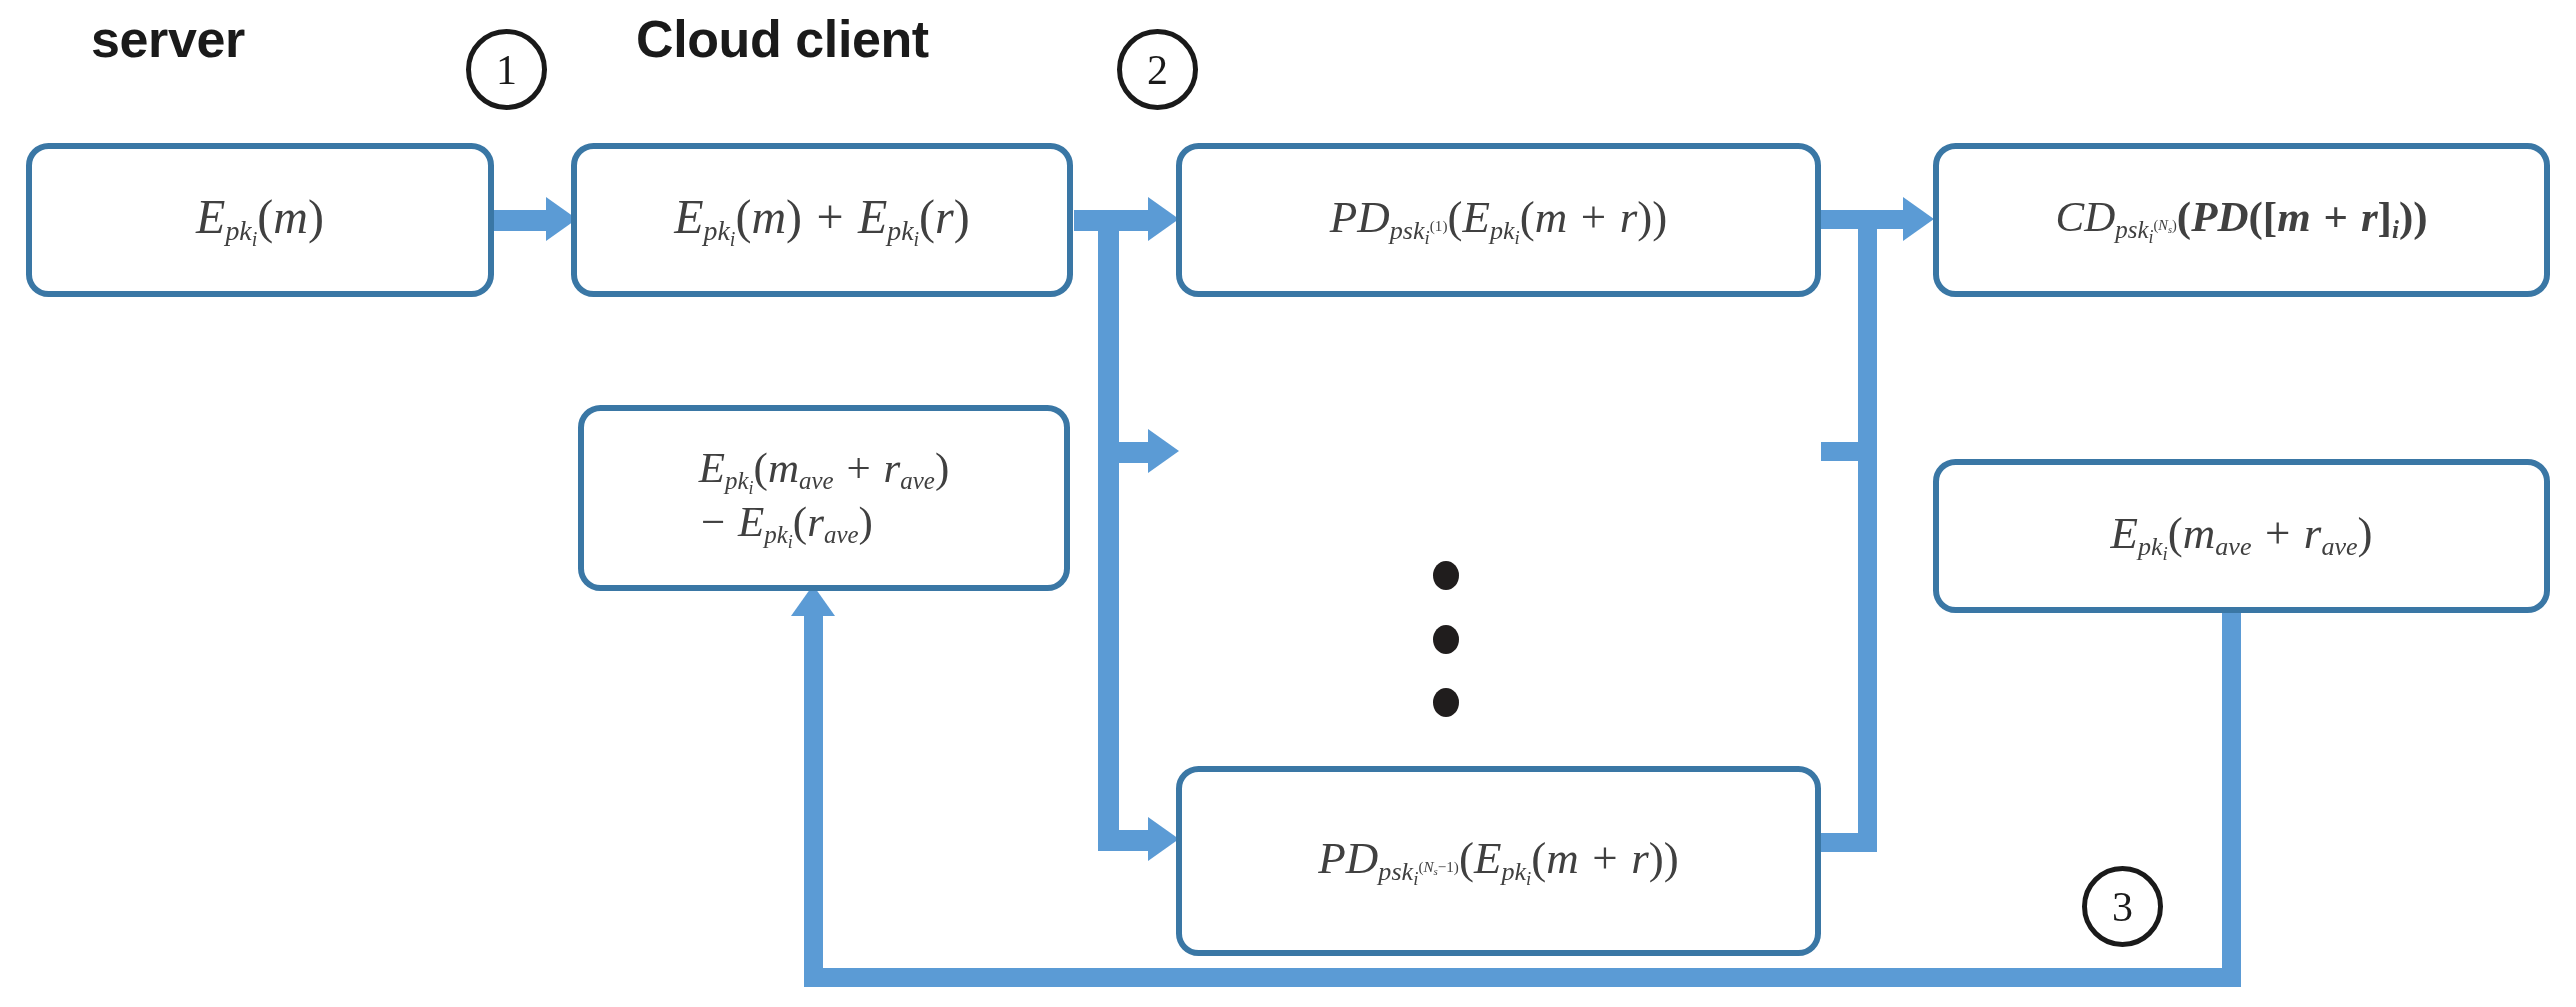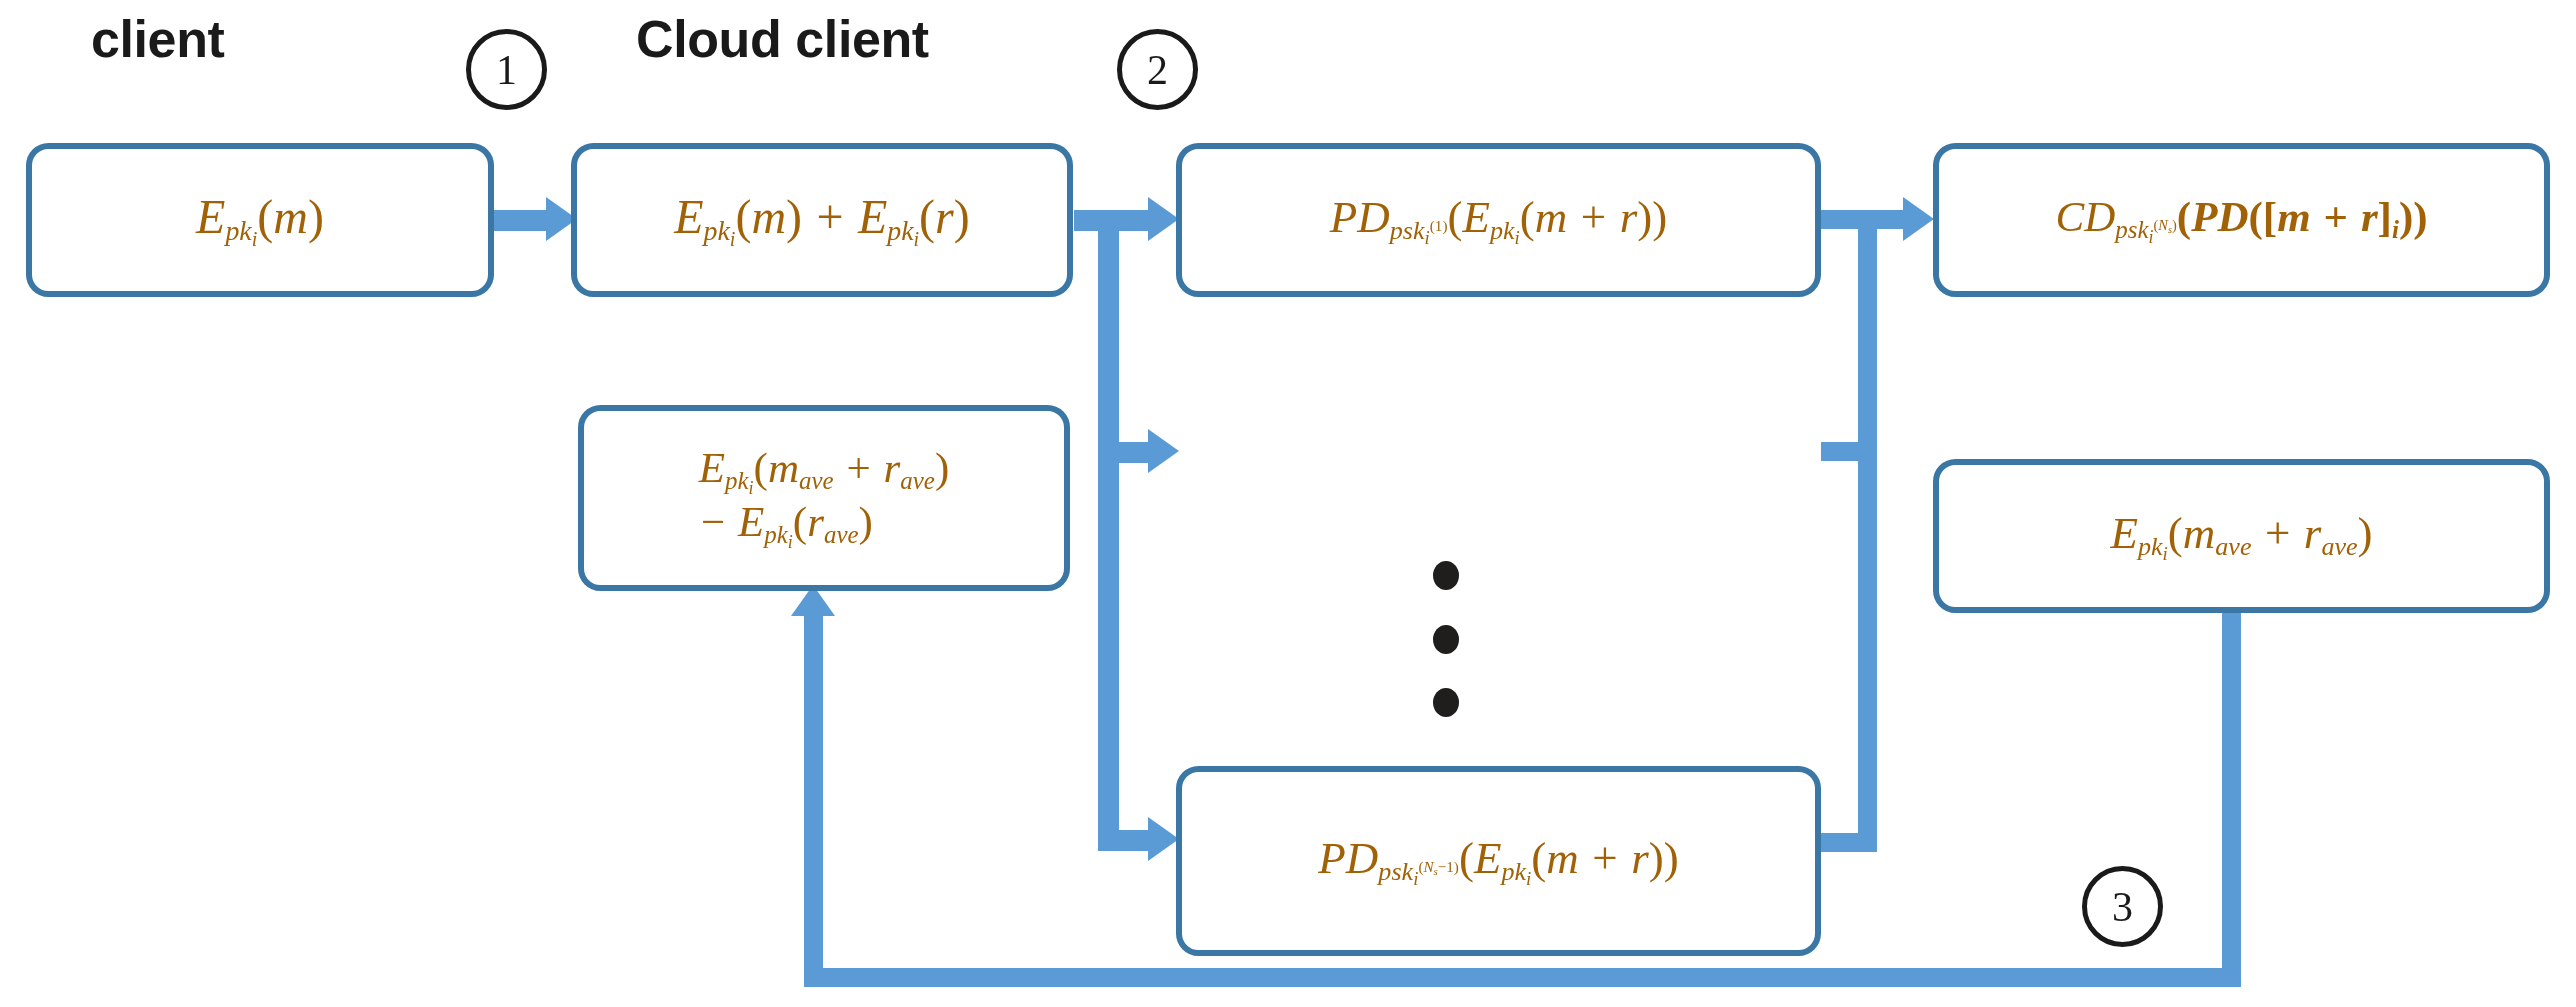--- a/index.html
+++ b/index.html
@@ -12,21 +12,21 @@
        font-family:"Liberation Sans",sans-serif;}
 
   .circ{position:absolute;border:5.2px solid #1a1a1a;border-radius:50%;
         display:flex;align-items:center;justify-content:center;
         color:#1a1a1a;font-size:42px;font-weight:normal;
         font-family:"Liberation Serif",serif;background:#fff;z-index:6;}
 
   .box{position:absolute;box-sizing:border-box;border:6px solid #3a77a5;
        border-radius:22.5px;background:#ffffff;display:flex;
        align-items:center;justify-content:center;z-index:4;}
-  .box .eq{color:#a16207;font-family:"Liberation Serif",serif;
+  .box .eq{color:#404040;font-family:"Liberation Serif",serif;
            line-height:1.12;text-align:center;white-space:nowrap;}
 
   
   .mi{font-style:italic;}
   .mup{font-style:normal;}
   sub,sup{font-size:0.58em;font-style:italic;}
   sub{vertical-align:-0.28em;}
   sup{vertical-align:0.52em;}
   sub sub{font-size:0.72em;}
   .op{font-style:normal;padding:0 .05em;}
@@ -39,21 +39,21 @@
           border-right:22.5px solid transparent;border-bottom:31px solid #5b9bd5;z-index:3;}
 
   .dot{position:absolute;width:26px;height:29px;border-radius:50%;
        background:#201d1d;z-index:5;}
 </style>
 </head>
 <body>
 
 <div id="stage">
 
-  <div class="hdr" style="left:91px;top:8.7px;">client</div>
+  <div class="hdr" style="left:91px;top:8.7px;">server</div>
 
   <div class="hdr" style="left:636px;top:8.7px;">Cloud client</div>
 
 
   <div class="circ" style="left:466px;top:29px;width:71px;height:71px;">
     <span>1</span>
   </div>
 
   <div class="circ" style="left:1117px;top:29px;width:71px;height:71px;">
     <span>2</span>

